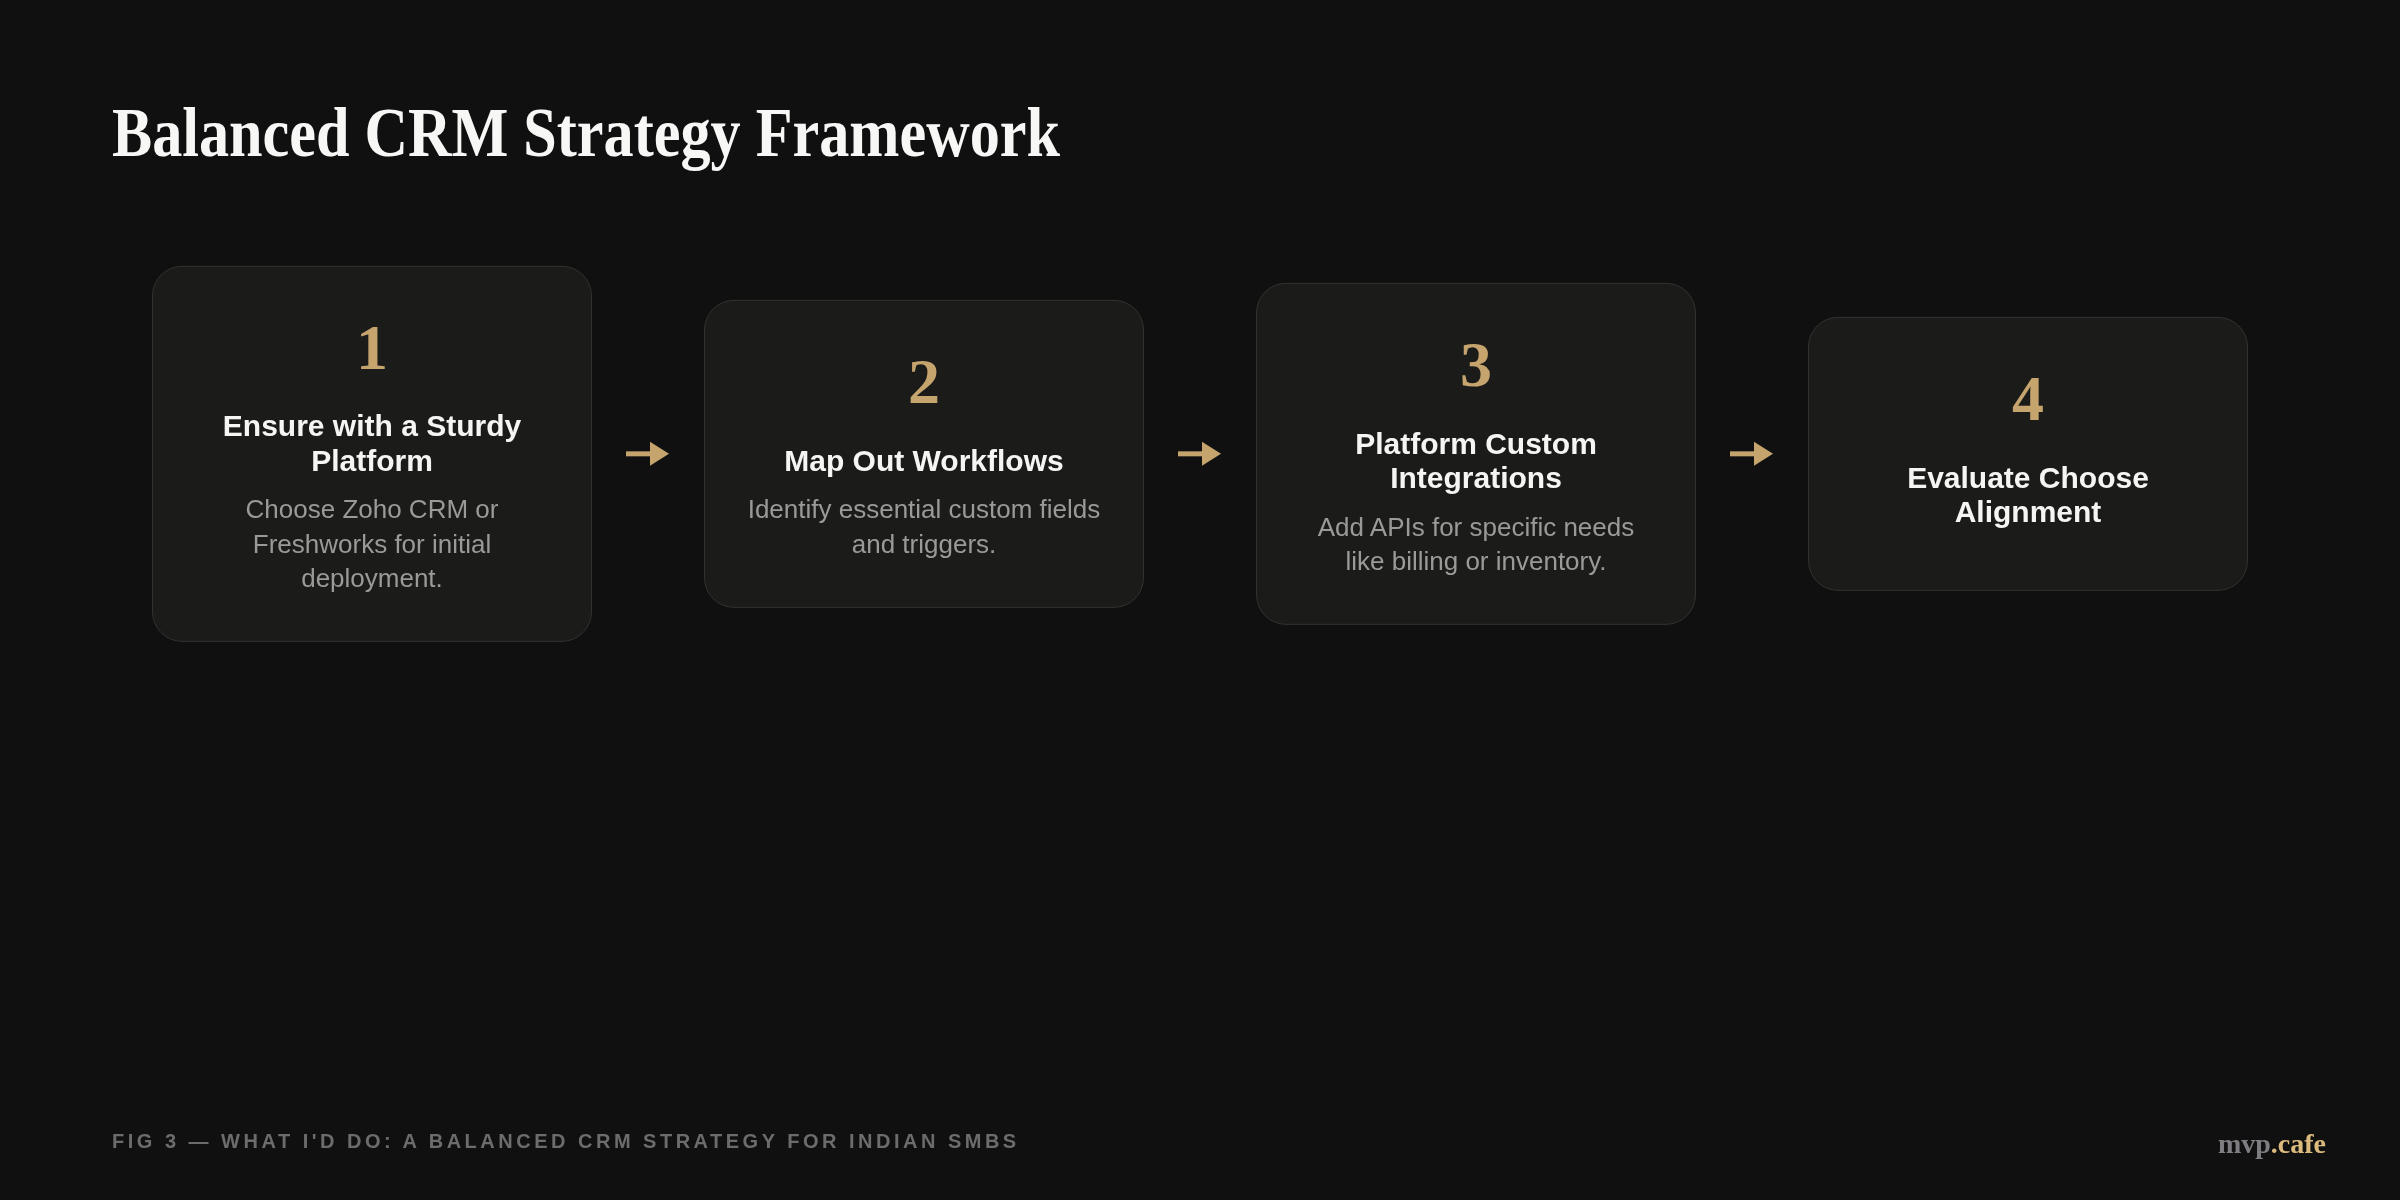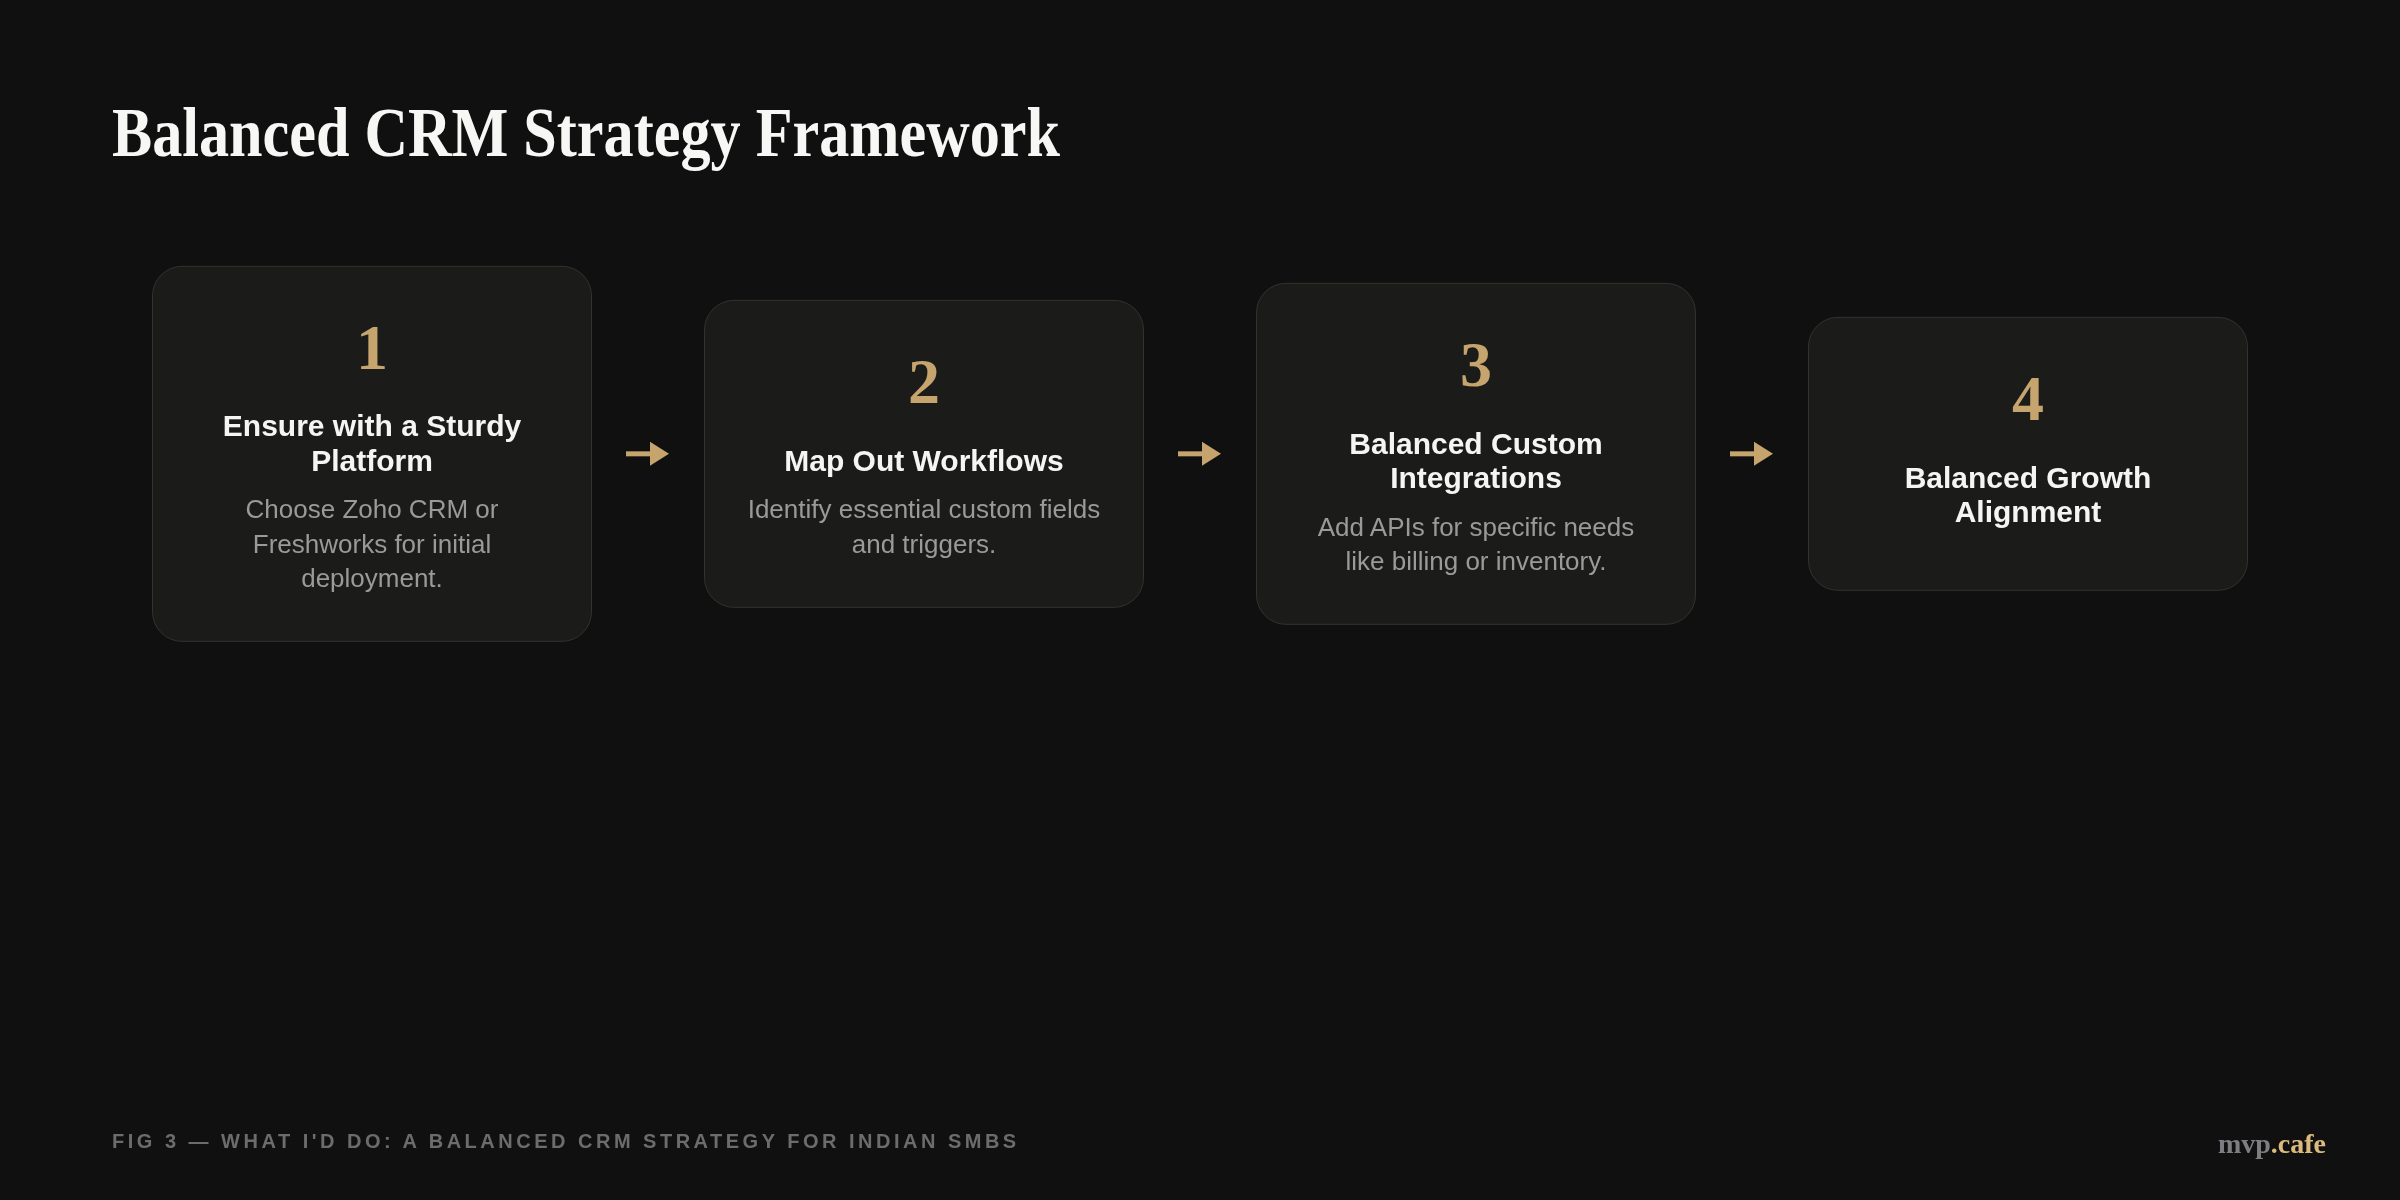--- a/index.html
+++ b/index.html
@@ -142,34 +142,34 @@
 
     <div class="arrow">
       <svg width="46" height="28" viewBox="0 0 46 28" xmlns="http://www.w3.org/2000/svg">
         <rect x="1" y="11.5" width="26" height="5" fill="#c5a46d"></rect>
         <polygon points="25,2 44,14 25,26" fill="#c5a46d"></polygon>
       </svg>
     </div>
 
     <div class="step-card">
       <div class="step-number">3</div>
-      <div class="step-title">Balanced Custom Integrations</div>
+      <div class="step-title">Platform Custom Integrations</div>
       <div class="step-description">Add APIs for specific needs like billing or inventory.</div>
     </div>
 
     <div class="arrow">
       <svg width="46" height="28" viewBox="0 0 46 28" xmlns="http://www.w3.org/2000/svg">
         <rect x="1" y="11.5" width="26" height="5" fill="#c5a46d"></rect>
         <polygon points="25,2 44,14 25,26" fill="#c5a46d"></polygon>
       </svg>
     </div>
 
     <div class="step-card">
       <div class="step-number">4</div>
-      <div class="step-title">Balanced Growth Alignment</div>
+      <div class="step-title">Evaluate Choose Alignment</div>
     </div>
 
   </div>
 
   <div class="footer">
     <div class="figure-caption">FIG 3 — WHAT I'D DO: A BALANCED CRM STRATEGY FOR INDIAN SMBS</div>
     <div class="brand-logo">
       <span class="brand-primary">mvp</span><span class="brand-accent">.cafe</span>
     </div>
   </div>

